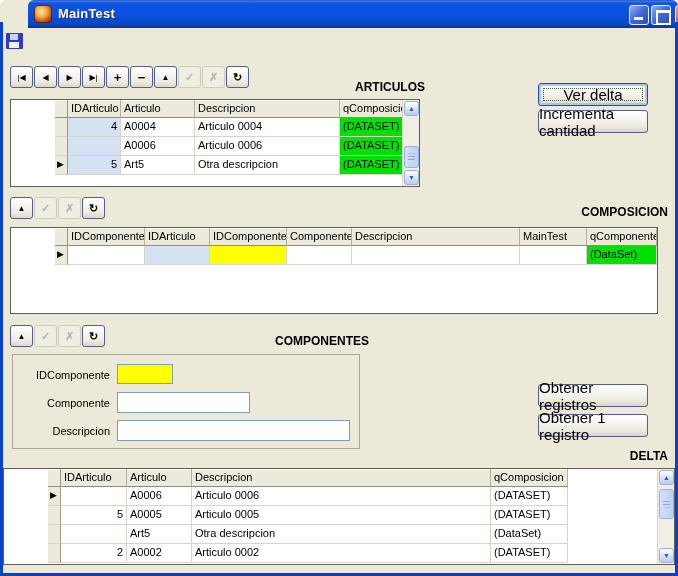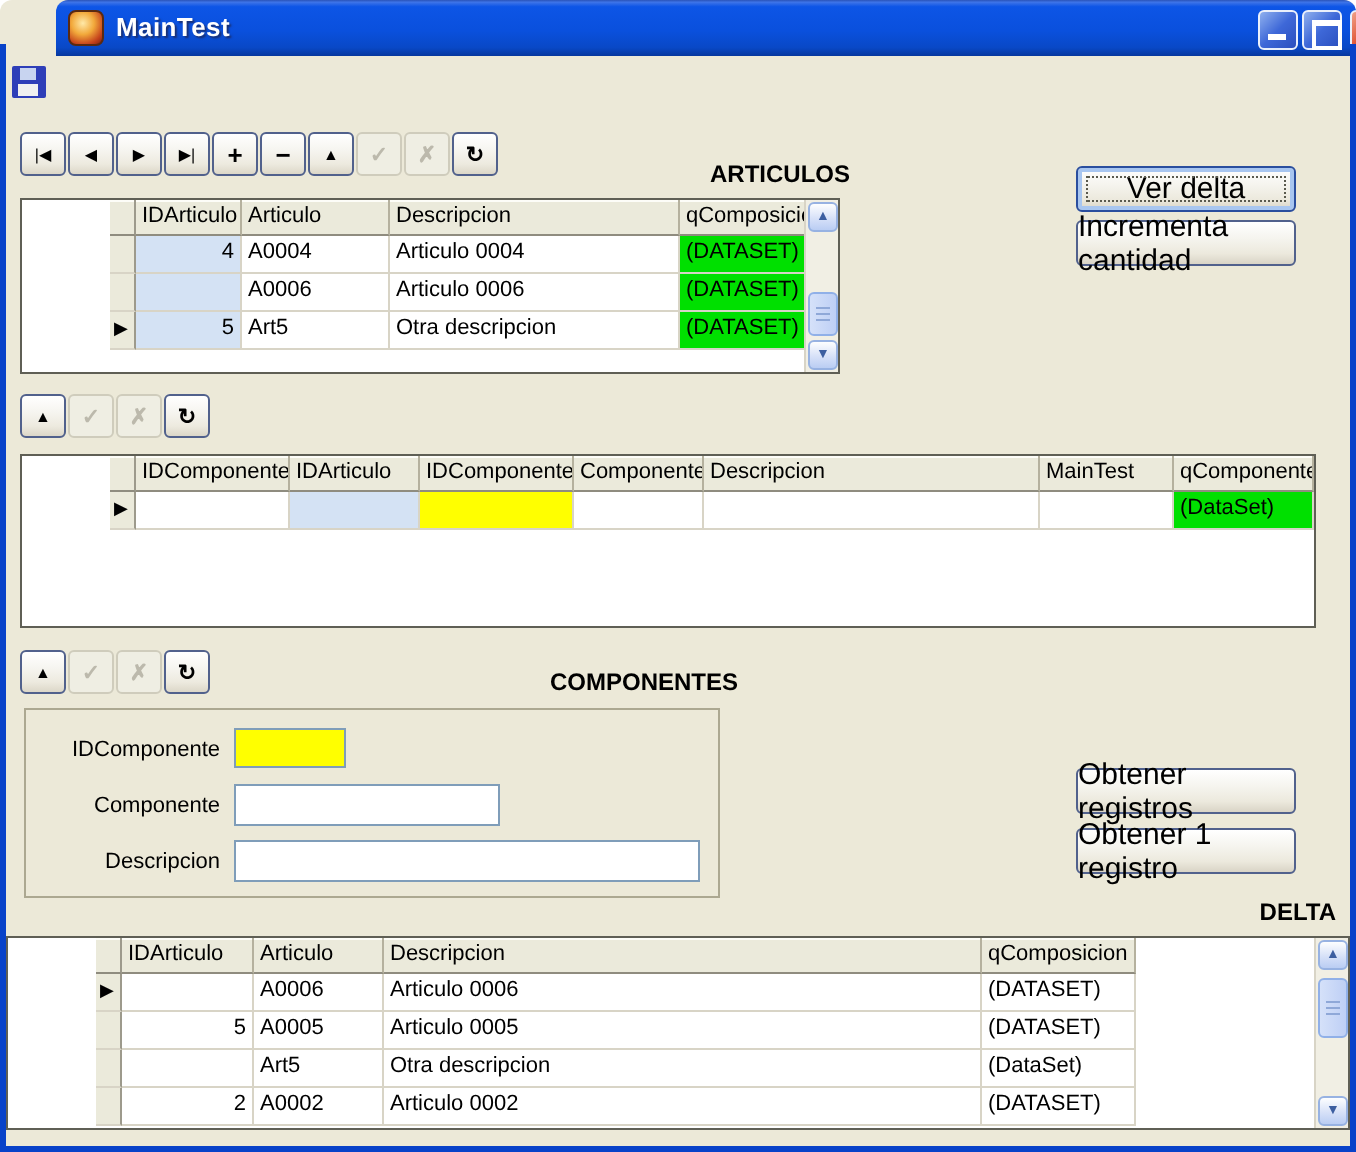--- a/index.html
+++ b/index.html
@@ -171,20 +171,21 @@
     <span>Incrementa cantidad</span>
   </div>
 
   <div class="navbar" style="left:10px; top:197px;">
     <div class="navbtn">▲</div>
     <div class="navbtn med disabled">✓</div>
     <div class="navbtn med disabled">✗</div>
     <div class="navbtn med">↻</div>
   </div>
 
+  <div class="seclabel" style="left:418px; top:205px; width:250px; text-align:right;">COMPOSICION</div>
 
   <div class="grid" style="left:10px; top:227px; width:648px; height:87px;">
     <div class="g-row g-head">
       <div class="g-cell ind"></div>
       <div class="g-cell" style="width:77px">IDComponente</div>
       <div class="g-cell" style="width:65px">IDArticulo</div>
       <div class="g-cell" style="width:77px">IDComponente</div>
       <div class="g-cell" style="width:65px">Componente</div>
       <div class="g-cell" style="width:168px">Descripcion</div>
       <div class="g-cell" style="width:67px">MainTest</div>

